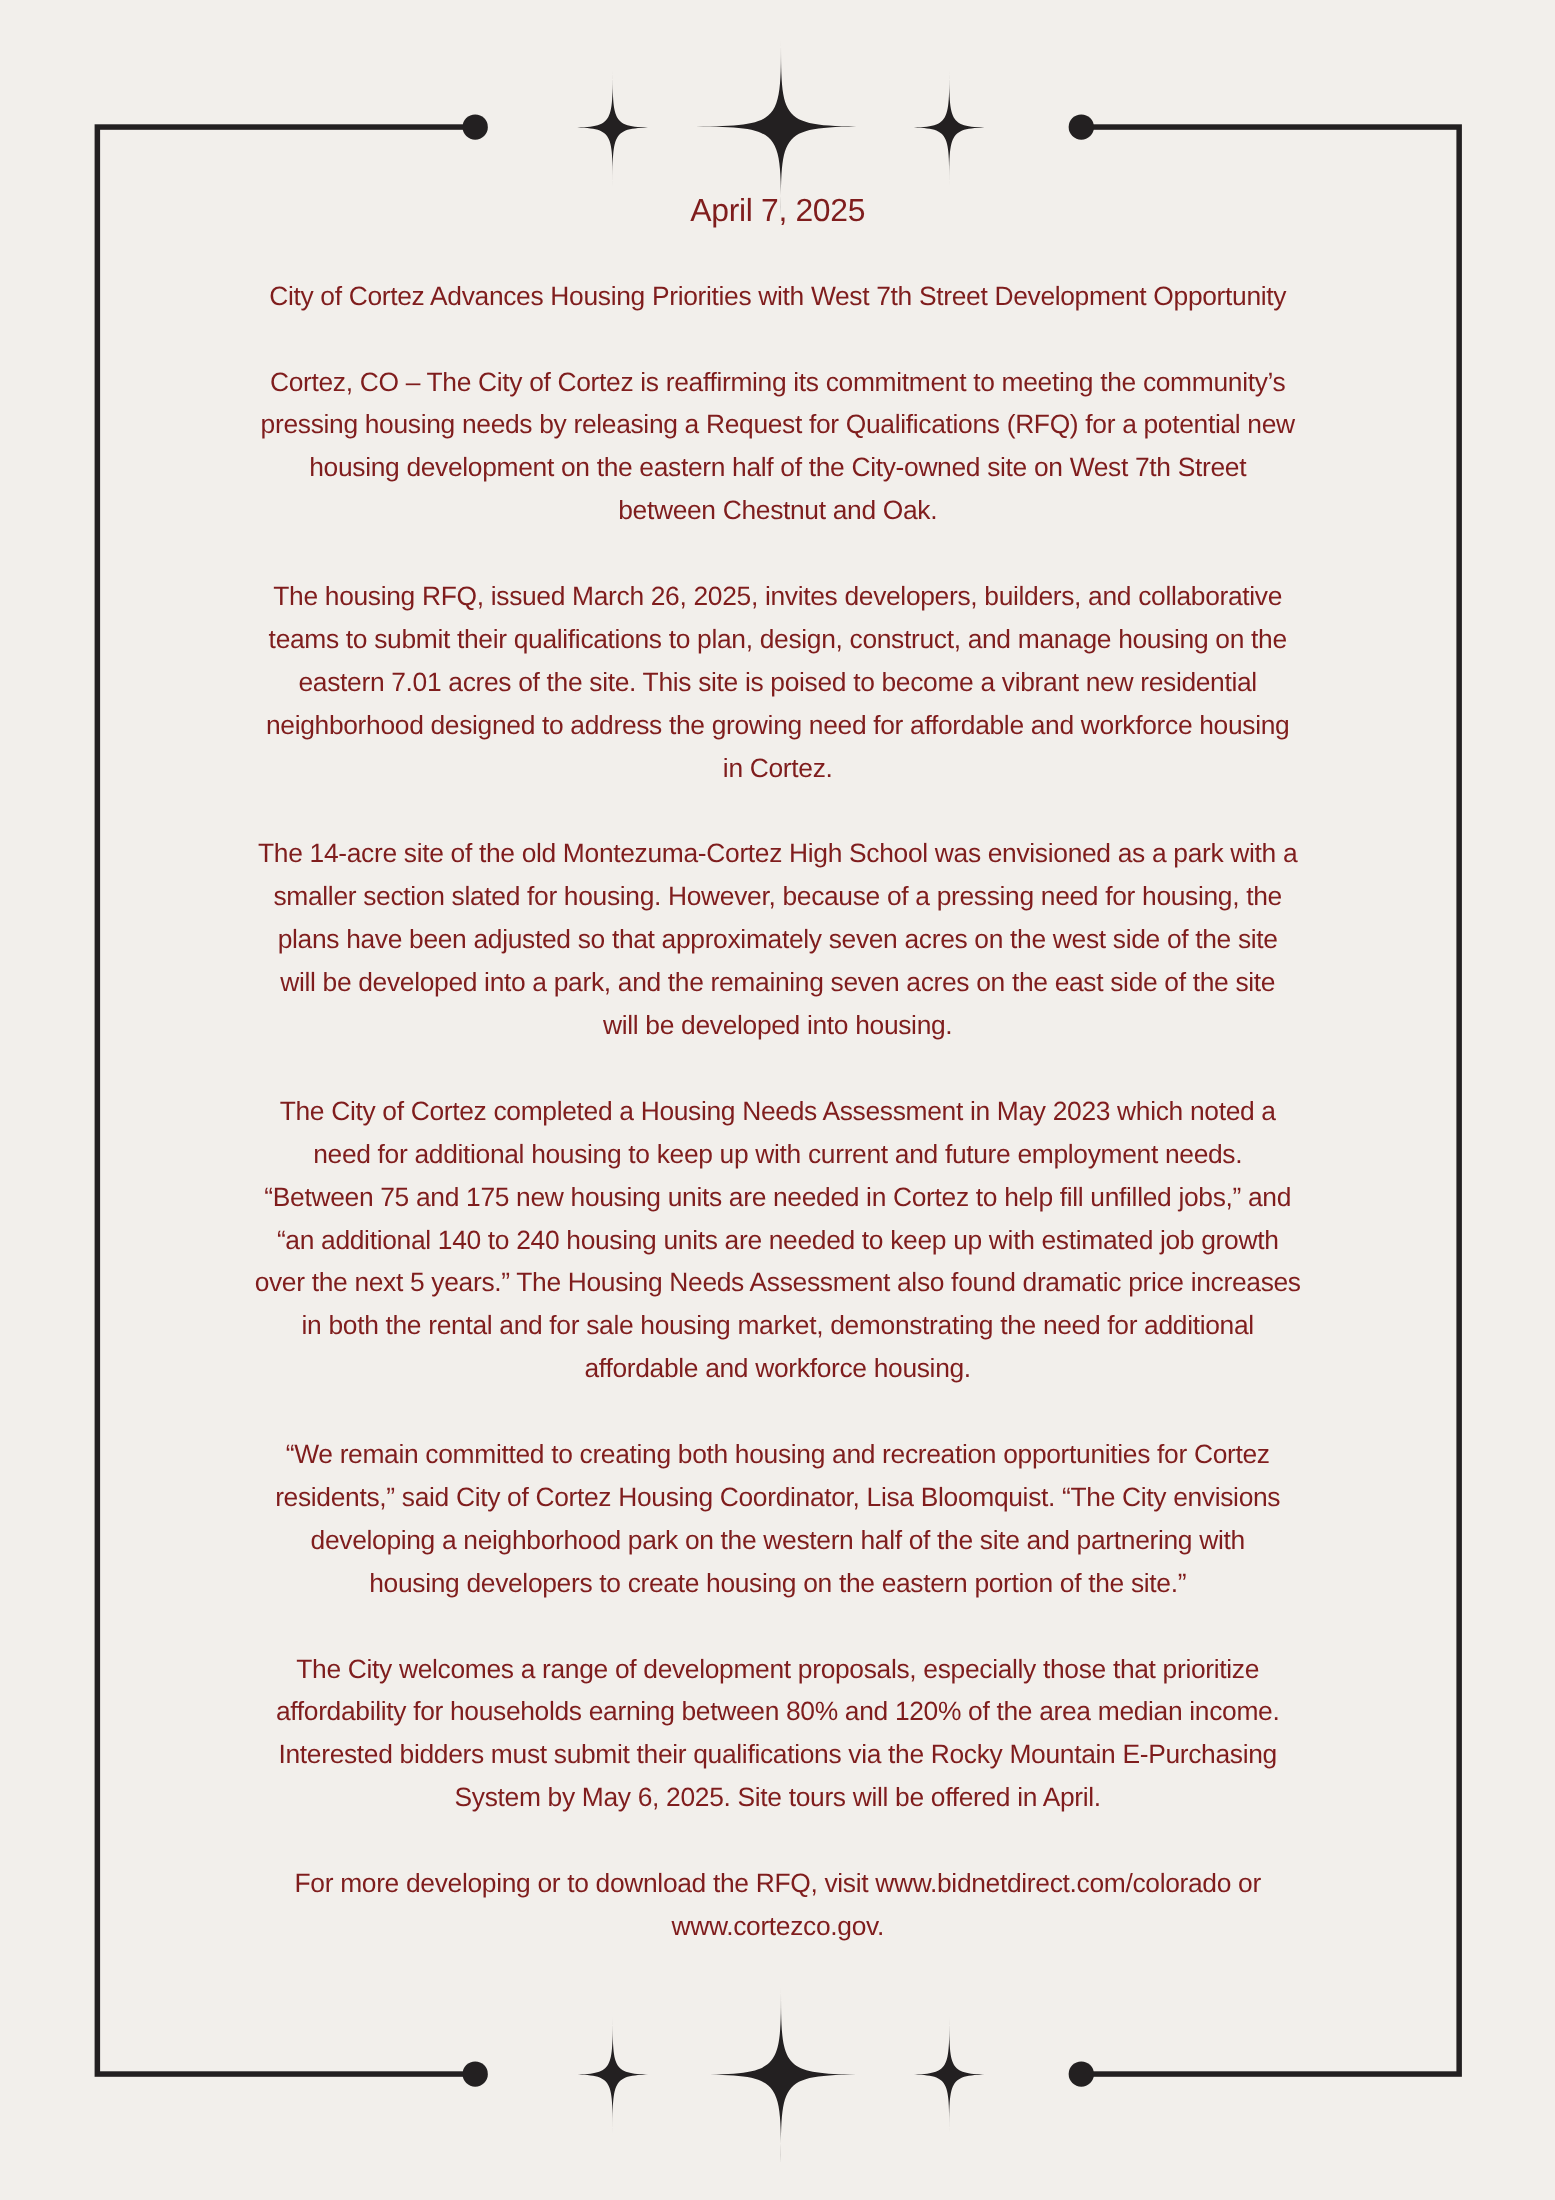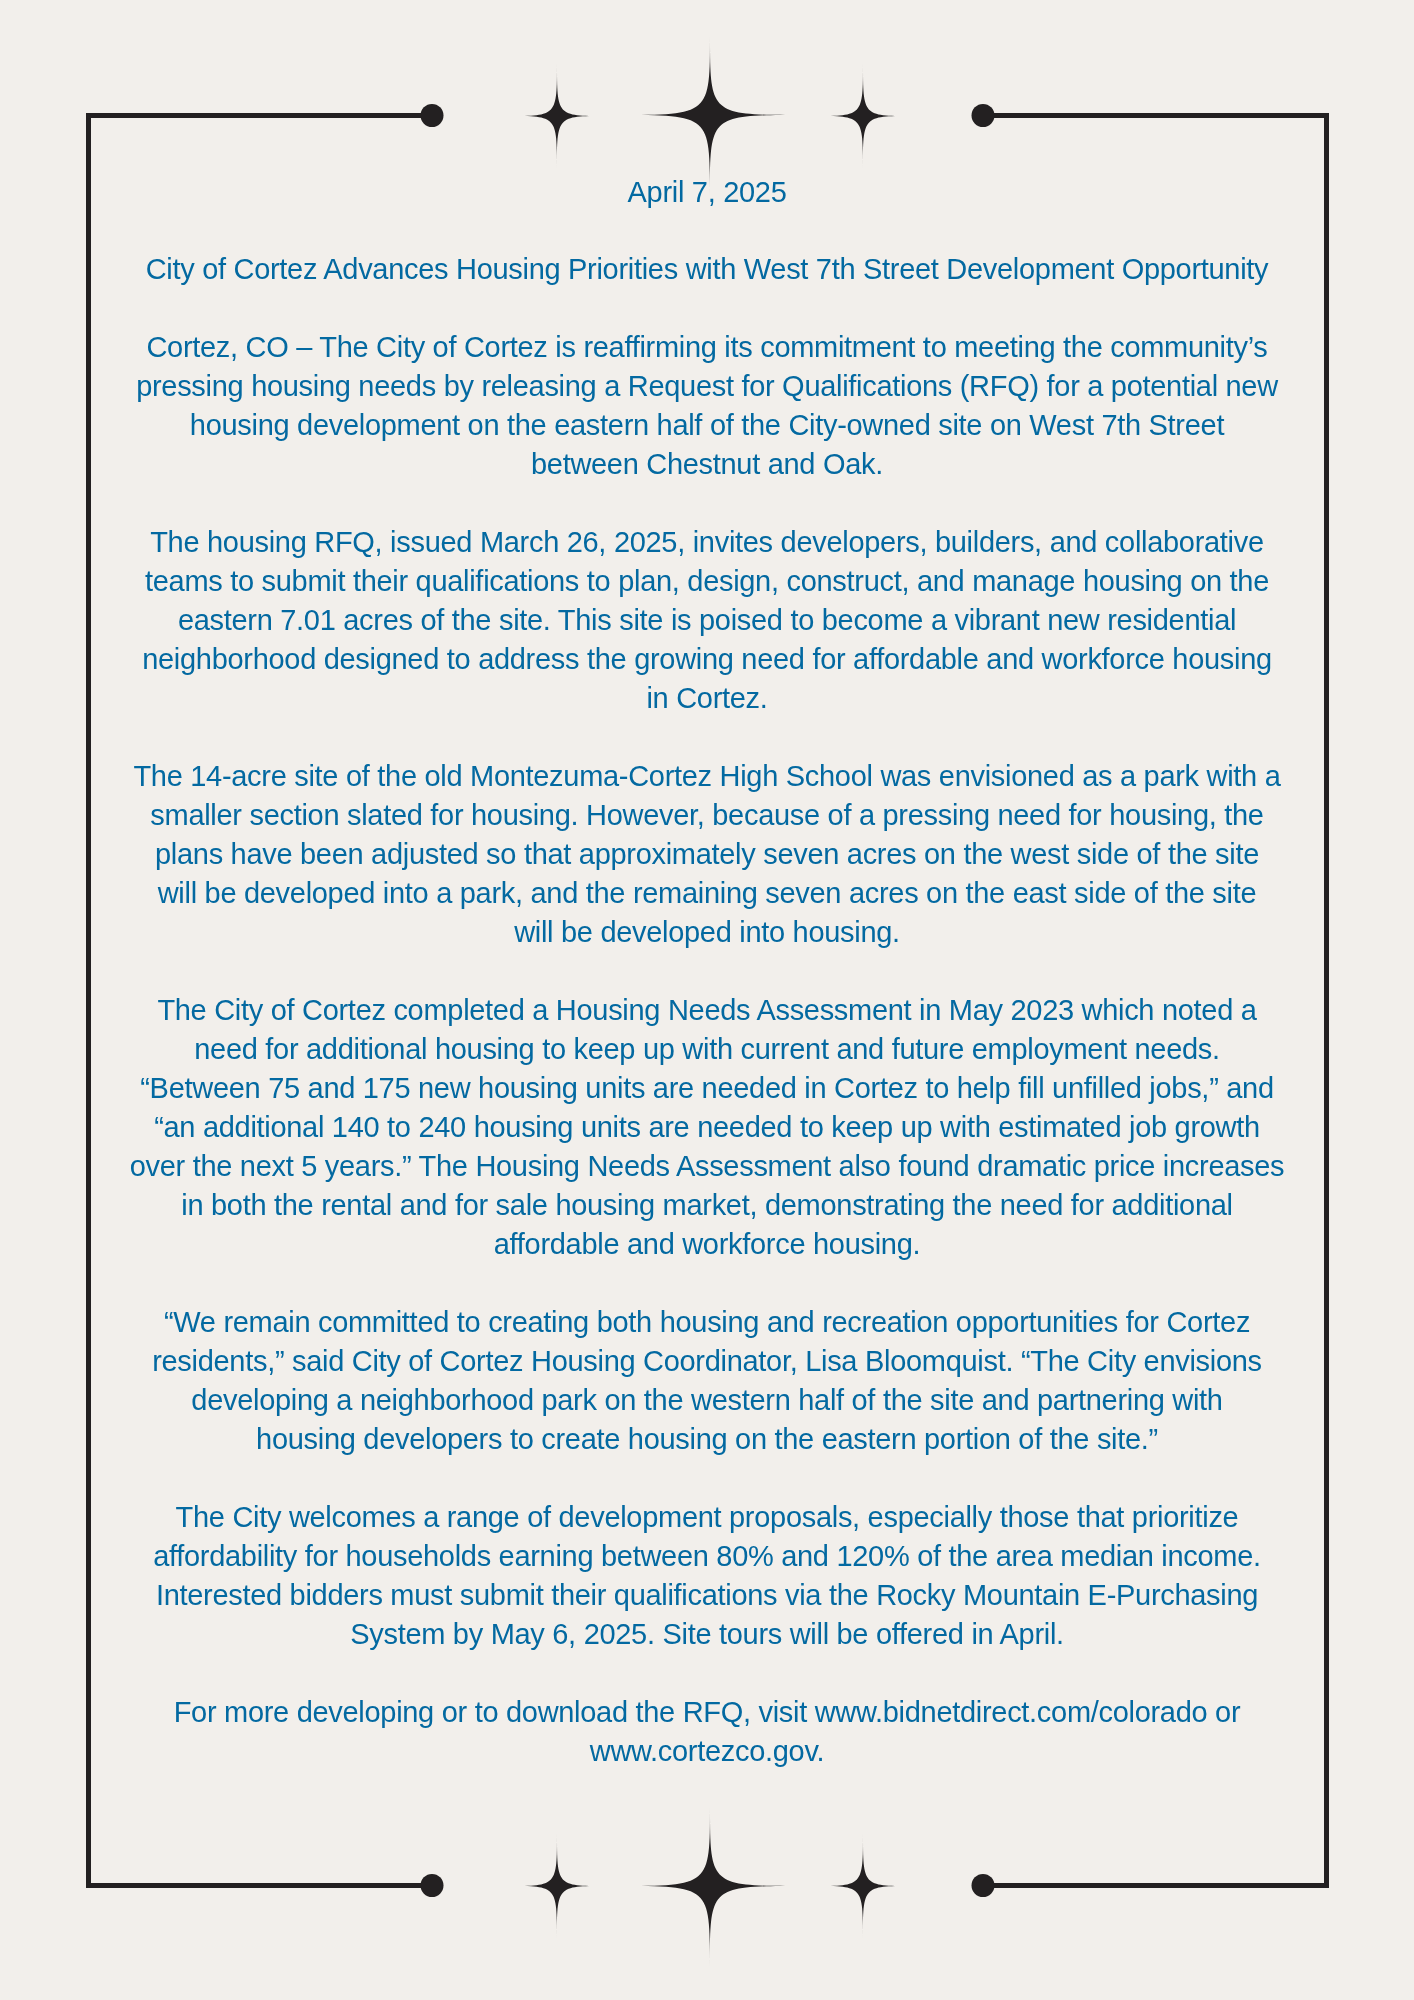--- a/index.html
+++ b/index.html
@@ -3,40 +3,40 @@
 <meta charset="utf-8">
 <style>
   html, body { margin: 0; padding: 0; }
   body { width: 1414px; height: 2000px; background: #f2efeb; }
   .page {
     position: relative;
     width: 1414px;
     height: 2000px;
     background: #f2efeb;
     font-family: "Liberation Sans", sans-serif;
-    color: #0369a1;
+    color: #7f1d1d;
     overflow: hidden;
   }
   .date {
     position: absolute;
     top: 173px;
     left: 0;
     width: 100%;
     text-align: center;
     font-size: 29px;
     line-height: 39px;
     letter-spacing: -0.3px;
   }
   .content {
     position: absolute;
     top: 250px;
     left: 40px;
     width: 1334px;
     text-align: center;
-    font-size: 29px;
+    font-size: 24px;
     line-height: 39px;
     letter-spacing: -0.3px;
   }
   .content p {
     margin: 0 0 39px 0;
     white-space: pre; 
   }
   .decor {
     position: absolute;
     top: 0;

